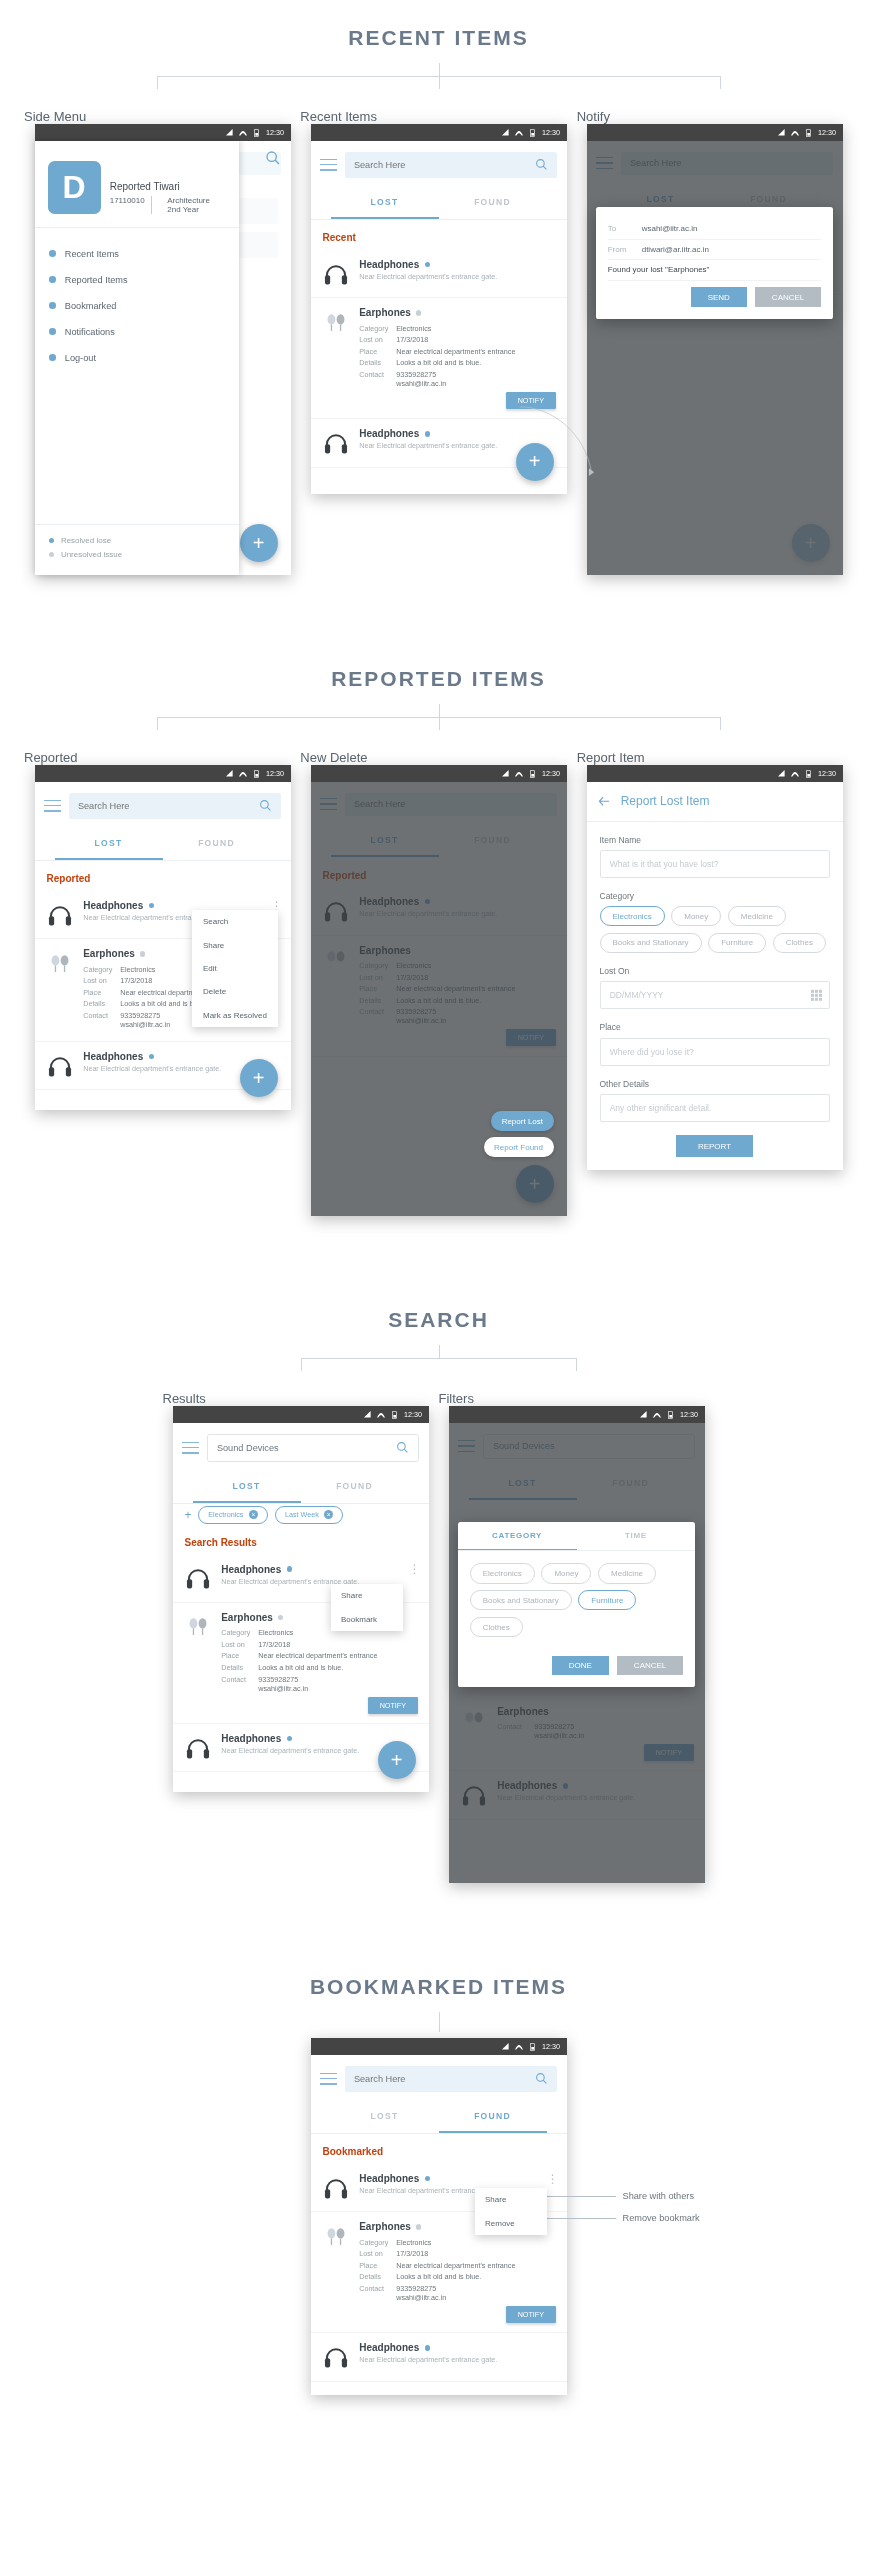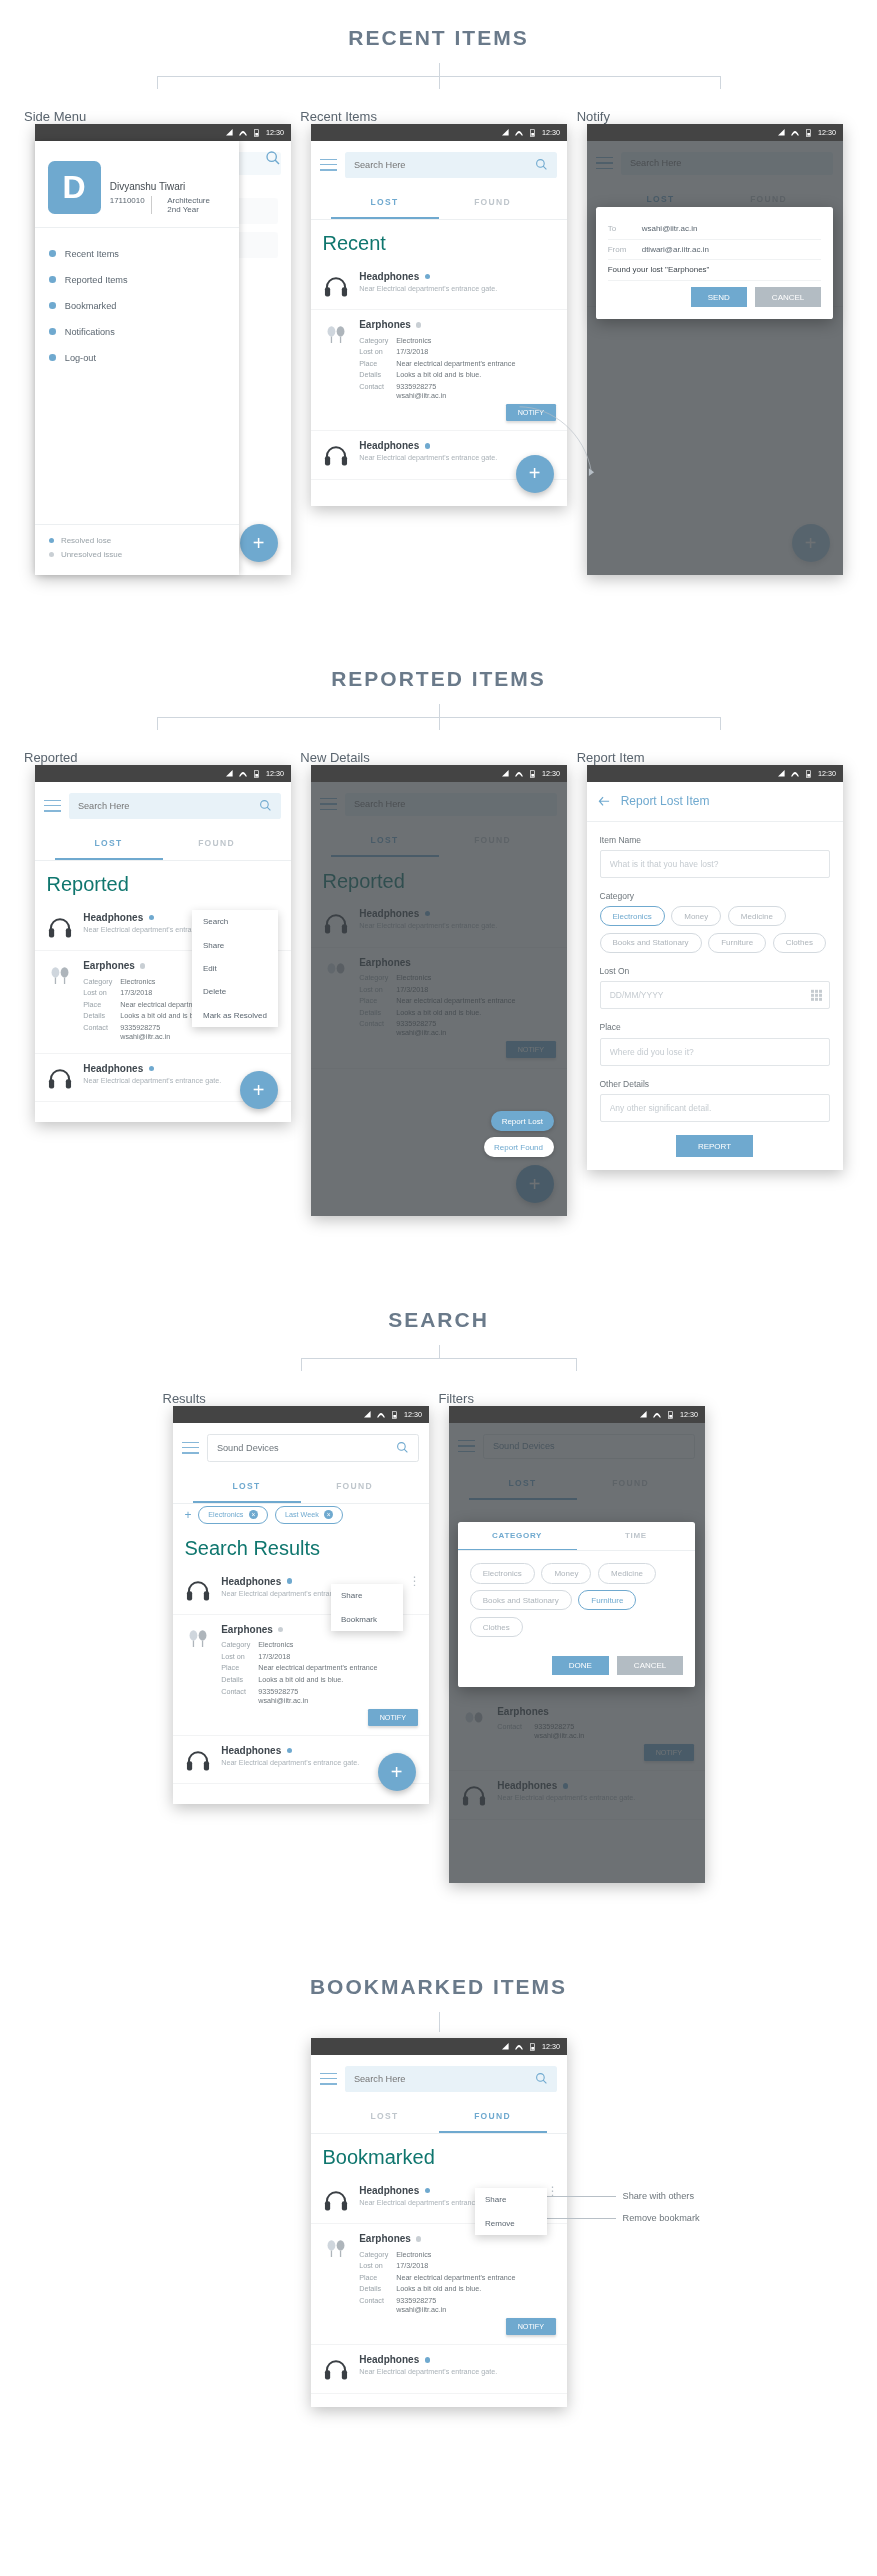--- a/index.html
+++ b/index.html
@@ -19,21 +19,21 @@
 .topbar{display:flex;align-items:center;padding:10.5px 9.2px;gap:8px}
 .burger{width:17px;height:12px;display:flex;flex-direction:column;justify-content:space-between;cursor:pointer}
 .burger span{height:1.3px;background:#86b7d8;display:block}
 .searchbox{flex:1;background:#e8f2f8;border-radius:2.6px;display:flex;align-items:center;padding:6.6px 9.2px;gap:6.6px}
 .searchbox input{flex:1;border:none;background:transparent;outline:none;color:#6f8fa5;font-size:9.2px}
 .searchbox .mag{color:#6fa9cf}
 .tabs{display:flex;padding:0 20px}
 .tab{flex:1;text-align:center;padding:9.2px 0;font-size:8.5px;color:#bfc6cc;letter-spacing:1.3px;font-weight:600}
 .tab.active{color:#6fa9cf;border-bottom:2px solid #6fa9cf}
 .divider{height:0.7px;background:#eceff1}
-.heading{padding:13px 12px 6.6px;font-size:20px;color:#0f766e;font-weight:400}
+.heading{padding:13px 12px 6.6px;font-size:10px;color:#c2410c;font-weight:700}
 .item{display:flex;padding:9.2px 10.5px;gap:9.2px;border-bottom:0.7px solid #f2f3f4;position:relative}
 .item-img{width:29px;height:29px;display:flex;align-items:center;justify-content:center;flex-shrink:0}
 .item-body{flex:1;min-width:0}
 .item-title{font-size:10px;color:#3f474e;font-weight:600;display:flex;align-items:center;gap:5.3px}
 .dot{width:5.3px;height:5.3px;border-radius:50%;display:inline-block}
 .dot.blue{background:#6fa9cf}
 .dot.grey{background:#c9cfd4}
 .item-sub{font-size:7.2px;color:#a9b1b7;margin-top:2px;white-space:nowrap;overflow:hidden;text-overflow:ellipsis}
 .item-details{margin-top:5.3px}
 .detail-row{display:flex;font-size:7.2px;margin-bottom:2.6px}
@@ -145,21 +145,21 @@
           </div>
         <div style="padding:13px">
             <div style="height:26px;background:#f5f7f9;margin-bottom:8px;border-radius:2.6px"></div>
             <div style="height:26px;background:#f5f7f9;border-radius:2.6px"></div>
           </div>
       </div>
       <div class="side-drawer">
         <div class="avatar-block">
           <div class="avatar">D</div>
           <div class="user-meta" style="display:flex;flex-direction:column;justify-content:flex-end">
-            <div class="user-name">Divyanshu Tiwari</div>
+            <div class="user-name">Reported Tiwari</div>
             <div style="display:flex;gap:6.6px">
               <div>17110010</div>
               <div style="border-left:0.7px solid #ccc;padding-left:15px">
                 <div>Architecture</div>
                 <div>2nd Year</div>
               </div>
             </div>
           </div>
         </div>
         <div class="divider"></div>
@@ -401,21 +401,21 @@
   <div class="section-title">REPORTED ITEMS</div>
   <div class="tree" style="max-width:829px;margin:0 auto">
     <div class="tree-v" style="left:50%;top:0;height:13px"></div>
     <div class="tree-line" style="left:16%;right:16%;top:13px"></div>
     <div class="tree-v" style="left:16%;top:13px;height:13px"></div>
     <div class="tree-v" style="left:50%;top:13px;height:13px"></div>
     <div class="tree-v" style="right:16%;top:13px;height:13px"></div>
   </div>
   <div class="sub-labels" style="max-width:829px;margin:0 auto">
     <div class="sub-label">Reported</div>
-    <div class="sub-label">New Details</div>
+    <div class="sub-label">New Delete</div>
     <div class="sub-label">Report Item</div>
   </div>
 
   <div class="phones">
 
     <div class="phone">
       <div class="statusbar">
           <svg width="6.6" height="6.6" viewBox="0 0 10 10">
             <polygon points="0,10 10,10 10,0"></polygon>
           </svg>

